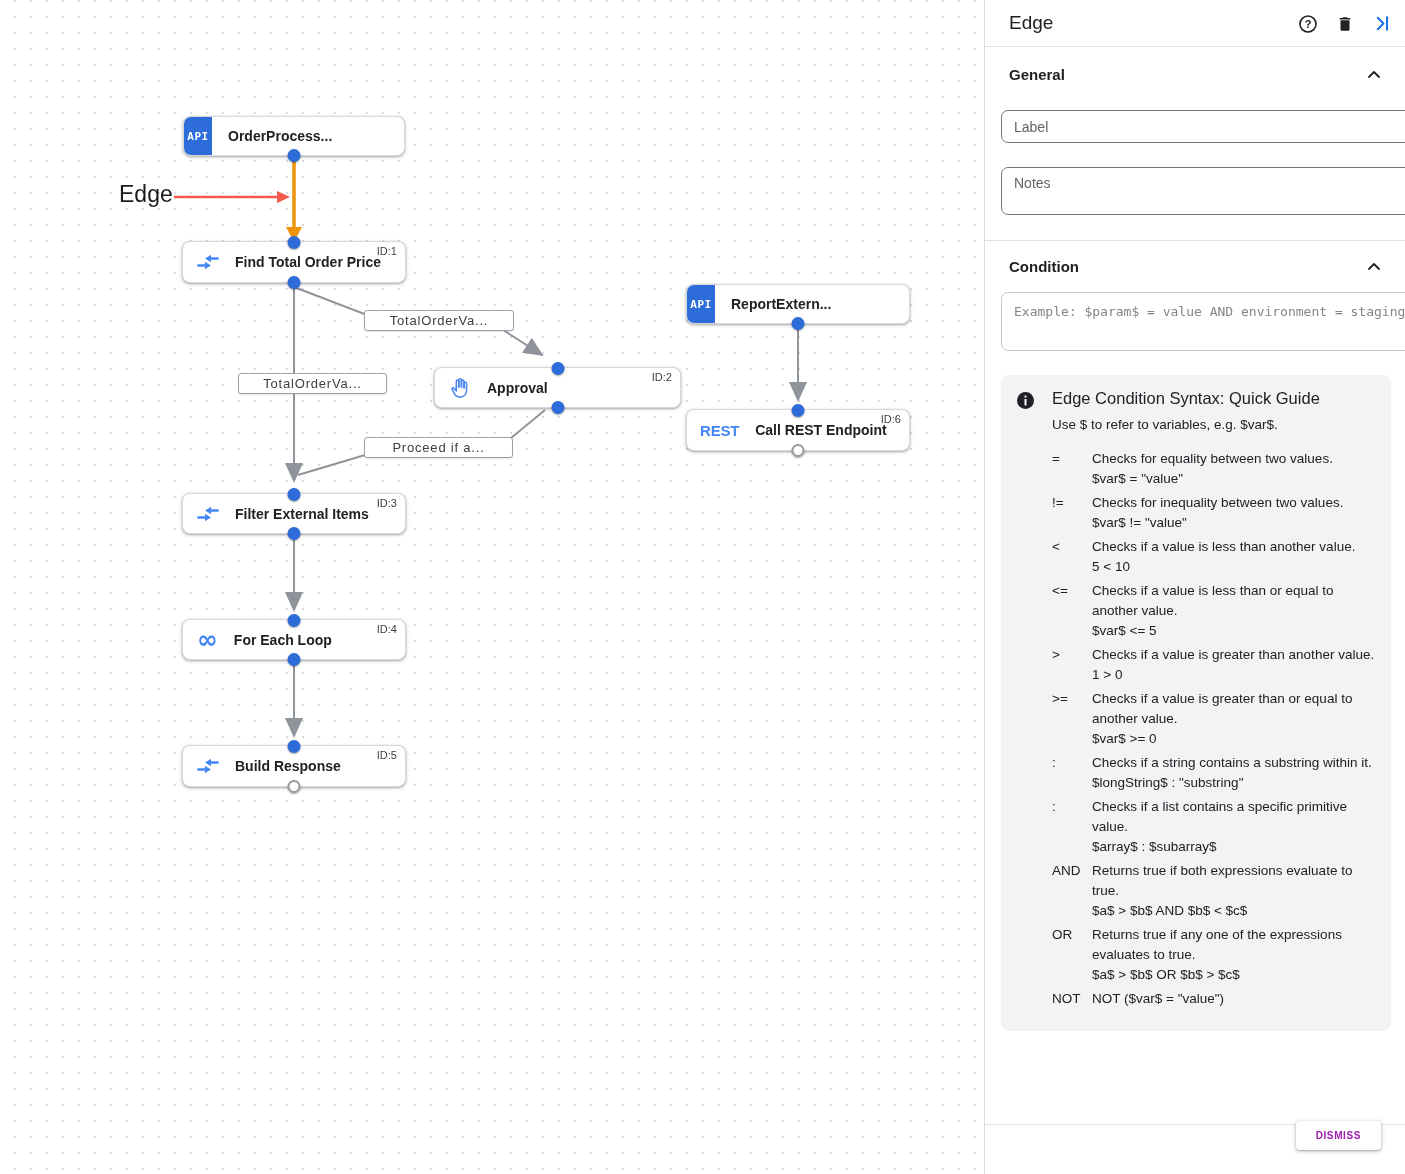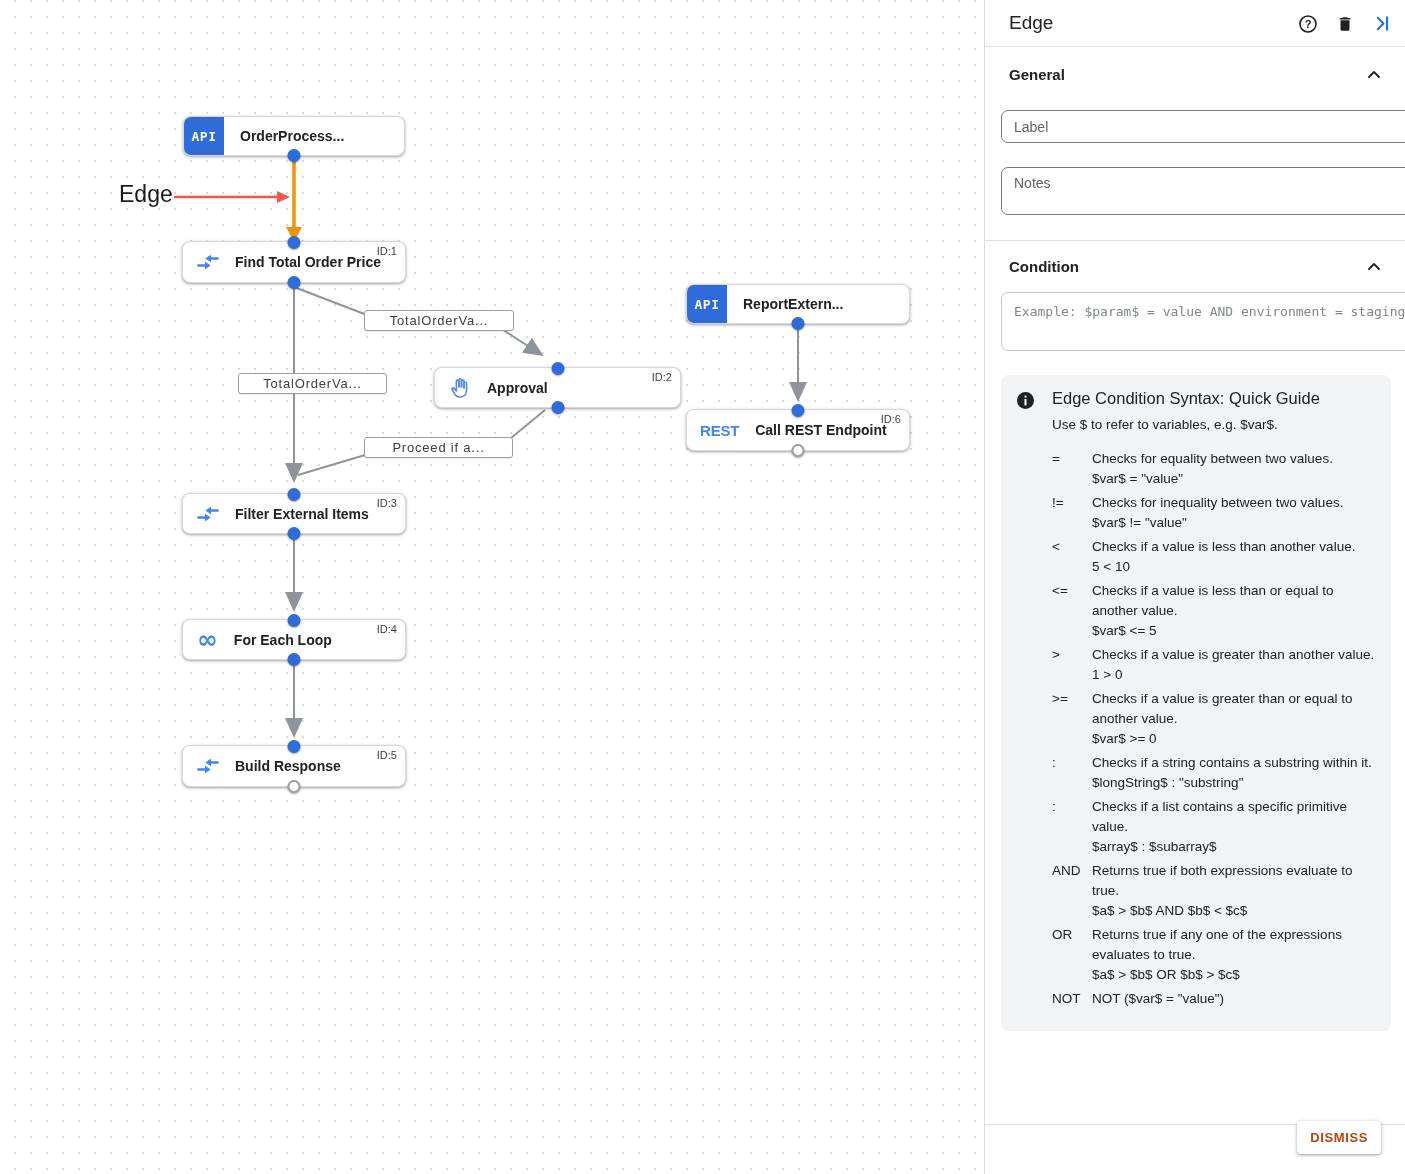--- a/index.html
+++ b/index.html
@@ -11,23 +11,23 @@
     background-color:#fff;
     background-image:radial-gradient(circle, #d9dadd 1.1px, transparent 1.3px);
     background-size:16px 16px; background-position:7px 9px; }
   #edges { position:absolute; left:0; top:0; width:984px; height:1174px; z-index:1; }
 
   .node { position:absolute; background:#fff; border:1px solid #d6d8dc; border-radius:8px;
     box-shadow:0 1px 2px rgba(60,64,67,.30), 0 1px 3px 1px rgba(60,64,67,.15);
     display:flex; align-items:center; z-index:2; }
   .node-label { font-size:14px; font-weight:700; color:#202124; margin-left:16px; white-space:nowrap; }
   .node-id { position:absolute; top:3px; right:8px; font-size:11px; color:#3c4043; font-weight:400; }
-  .badge-api { width:40px; align-self:stretch; background:#2d6cd9; border-radius:7px 0 0 7px;
+  .badge-api { width:28px; align-self:stretch; background:#2d6cd9; border-radius:7px 0 0 7px;
     display:flex; align-items:center; justify-content:center; color:#fff;
-    font-family:"DejaVu Sans Mono",monospace; font-weight:700; font-size:13px; letter-spacing:0.5px; }
+    font-family:"DejaVu Sans Mono",monospace; font-weight:700; font-size:11px; letter-spacing:0.5px; }
   .badge-rest { margin-left:13px; color:#4285f4; font-weight:800; font-size:15px; letter-spacing:-0.2px; }
   .icon-slot { margin-left:14px; display:flex; align-items:center; }
   .loop-glyph { color:#4285f4; font-size:25px; font-weight:700; line-height:18px; font-family:"DejaVu Sans",sans-serif; }
   .port { position:absolute; width:13px; height:13px; border-radius:50%; background:#2d6cd9;
     left:50%; transform:translateX(-50%); box-shadow:0 1px 2px rgba(0,0,0,.35); z-index:3; }
   .port.top { top:-6.5px; } .port.bottom { bottom:-6.5px; }
   .port.terminal { background:#fff; border:2px solid #9aa0a6; }
 
   .edge-label { position:absolute; height:21px; background:#fff; border:1px solid #9aa0a6; border-radius:3px;
     font-size:13px; letter-spacing:0.8px; color:#3c4043; text-align:center; line-height:19px; z-index:4;
@@ -64,22 +64,22 @@
     padding:14px 16px 18px 16px; display:flex; }
   .guide-icon-col { width:20px; margin-right:15px; padding-top:3px; }
   .guide-content { flex:1; }
   .guide-title { font-size:16.5px; color:#202124; margin-bottom:9px; }
   .guide-subtitle { font-size:13.5px; color:#202124; margin-bottom:17px; }
   .guide-row { display:grid; grid-template-columns:40px 1fr; margin-bottom:4px; }
   .guide-op { font-size:13.5px; color:#202124; line-height:20px; }
   .guide-desc, .guide-example { font-size:13.5px; color:#202124; line-height:20px; }
 
   .dismiss-btn { position:absolute; right:24px; top:1121px; background:#fff; border:none; border-radius:4px;
-    padding:9px 13px; font-family:"Liberation Sans",sans-serif; font-size:13px; font-weight:700;
-    letter-spacing:0.6px; color:#c2410c; box-shadow:0 1px 2px rgba(60,64,67,.35), 0 1px 4px 1px rgba(60,64,67,.18);
+    padding:9px 20px; font-family:"Liberation Sans",sans-serif; font-size:10px; font-weight:700;
+    letter-spacing:0.6px; color:#a21caf; box-shadow:0 1px 2px rgba(60,64,67,.35), 0 1px 4px 1px rgba(60,64,67,.18);
     cursor:pointer; z-index:7; }
 </style>
 </head>
 <body>
 
 <div id="stage">
 
   <div id="canvas">
 
     <svg id="edges">

